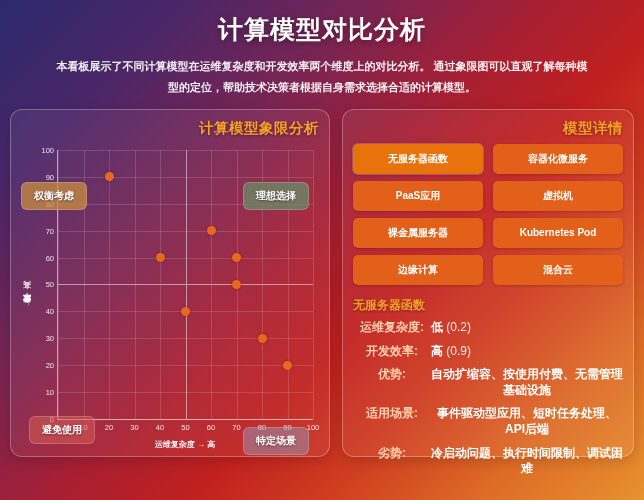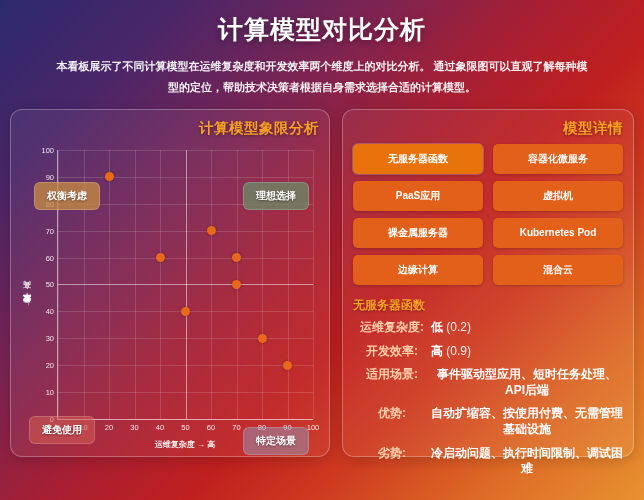--- a/index.html
+++ b/index.html
@@ -162,21 +162,21 @@
     position: absolute;
     padding: 6px 12px;
     border-radius: 6px;
     font-size: 10px;
     font-weight: bold;
     color: #fff;
     text-shadow: 0 1px 2px rgba(0,0,0,.45);
     white-space: nowrap;
     border: 1px solid rgba(255,255,255,.18);
   }
-  .qb-tl { left: 13px;   top: 38px;  background: rgba(197,139,66,.78); }
+  .qb-tl { left: 0;   top: 38px;  background: rgba(197,139,66,.78); }
   .qb-tr { right: 10px; top: 38px;  background: rgba(110,133,101,.82); }
   .qb-bl { left: 8px;   bottom: 18px; background: rgba(214,92,86,.55); }
   .qb-br { right: 10px; bottom: 7px; background: rgba(150,148,180,.52); }
 
   
   .model-grid {
     display: grid;
     grid-template-columns: 1fr 1fr;
     gap: 7px 10px;
     margin-bottom: 9px;
@@ -326,27 +326,27 @@
     <div id="detail-rows">
         <div class="detail-row">
           <div class="detail-label">运维复杂度:</div>
           <div class="detail-value">低<span class="num"> (0.2)</span></div>
         </div>
         <div class="detail-row">
           <div class="detail-label">开发效率:</div>
           <div class="detail-value">高<span class="num"> (0.9)</span></div>
         </div>
         <div class="detail-row">
+          <div class="detail-label">优势:</div>
+          <div class="detail-value">自动扩缩容、按使用付费、无需管理基础设施</div>
+        </div>
+        <div class="detail-row">
           <div class="detail-label">适用场景:</div>
           <div class="detail-value">事件驱动型应用、短时任务处理、API后端</div>
         </div>
         <div class="detail-row">
-          <div class="detail-label">优势:</div>
-          <div class="detail-value">自动扩缩容、按使用付费、无需管理基础设施</div>
-        </div>
-        <div class="detail-row">
           <div class="detail-label">劣势:</div>
           <div class="detail-value">冷启动问题、执行时间限制、调试困难</div>
         </div>
       </div>
   </div>
 
 </div>
 
 </body></html>

